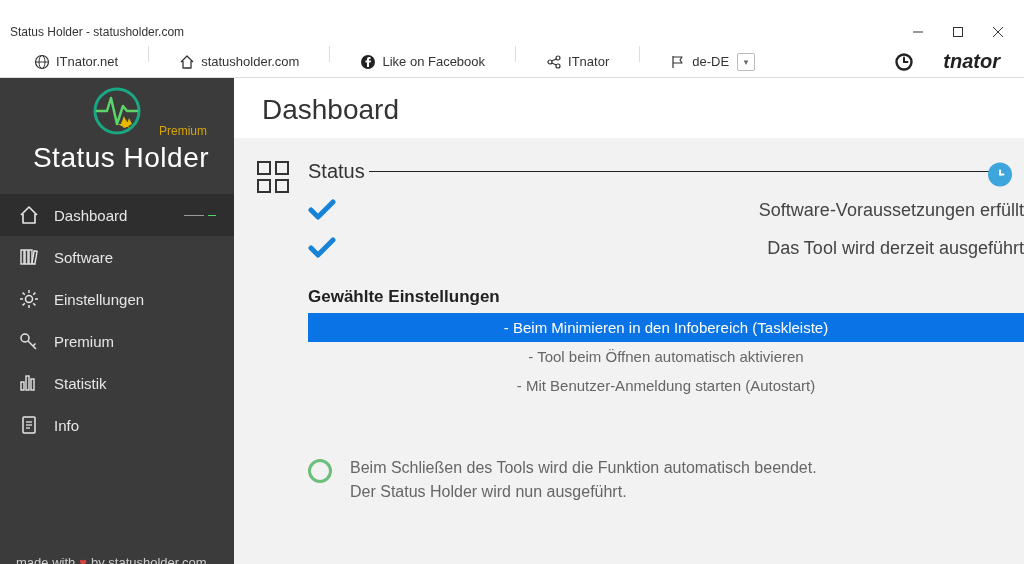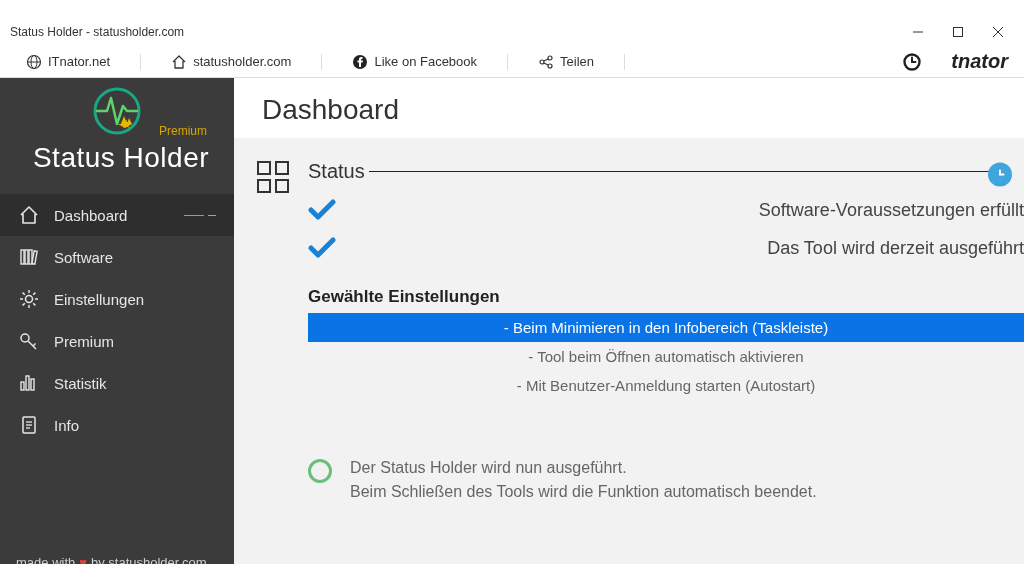--- a/index.html
+++ b/index.html
@@ -3,21 +3,21 @@
 <meta charset="utf-8">
 <style>
 * { margin: 0; padding: 0; box-sizing: border-box; font-family: "Segoe UI", Arial, sans-serif; }
 html, body { width: 1024px; height: 564px; overflow: hidden; background: #fff; }
 
 .titlebar { height: 28px; display: flex; align-items: center; padding: 0 6px; font-size: 12px; color: #333; margin-top: 18px; }
 .titlebar .title { flex: 1; padding-left: 4px; }
 .titlebar .win-btn { width: 40px; height: 28px; display: flex; align-items: center; justify-content: center; color: #333; font-size: 12px; }
 .titlebar .win-btn svg { width: 10px; height: 10px; }
 
-.toolbar { height: 32px; border-bottom: 1px solid #ddd; display: flex; align-items: center; padding: 0 12px; gap: 16px; font-size: 13px; color: #333; }
+.toolbar { height: 32px; border-bottom: 1px solid #ddd; display: flex; padding: 0 20px; gap: 16px; font-size: 13px; color: #333; }
 .toolbar .tb-item { display: flex; align-items: center; gap: 6px; padding: 0 14px; height: 100%; cursor: pointer; }
 .toolbar .sep { width: 1px; height: 16px; background: #ddd; }
 .toolbar .tb-icon { width: 16px; height: 16px; display: inline-flex; align-items: center; justify-content: center; }
 .toolbar .brand { margin-left: auto; font-weight: 700; font-size: 20px; color: #222; display: flex; align-items: center; gap: 2px; padding-right: 4px;}
 .toolbar .brand .clock { width: 18px; height: 18px; }
 .toolbar .lang-dd { width: 18px; height: 18px; border: 1px solid #bbb; border-radius: 2px; display:flex; align-items:center; justify-content:center; font-size:9px; color:#666; margin-left: 2px;}
 
 .body { display: flex; height: calc(564px - 28px - 32px); }
 
 .sidebar { width: 234px; background: #3b3b3b; color: #e6e6e6; display: flex; flex-direction: column; justify-content: flex-end; }
@@ -120,23 +120,32 @@
   <div class="tb-item">
     <span class="tb-icon">
         <svg viewBox="0 0 16 16">
           <circle cx="4" cy="8" r="2" fill="none" stroke="#333" stroke-width="1.2"></circle>
           <circle cx="12" cy="4" r="2" fill="none" stroke="#333" stroke-width="1.2"></circle>
           <circle cx="12" cy="12" r="2" fill="none" stroke="#333" stroke-width="1.2"></circle>
           <line x1="5.7" y1="7" x2="10.3" y2="5" stroke="#333" stroke-width="1.2"></line>
           <line x1="5.7" y1="9" x2="10.3" y2="11" stroke="#333" stroke-width="1.2"></line>
         </svg>
       </span>
-    <span>Teilen</span>
+    <span>ITnator</span>
   </div>
   <div class="sep"></div>
+  <div class="tb-item">
+    <span class="tb-icon">
+        <svg viewBox="0 0 16 16">
+          <path d="M3 2 V14 M3 3 H12 L10 6 L12 9 H3" fill="none" stroke="#333" stroke-width="1.2" stroke-linejoin="round"></path>
+        </svg>
+      </span>
+    <span>de-DE</span>
+    <span class="lang-dd">▾</span>
+  </div>
   <div class="brand">
     <span class="clock">
         <svg viewBox="0 0 18 18">
           <circle cx="9" cy="9" r="7.5" fill="none" stroke="#222" stroke-width="2.4"></circle>
           <line x1="9" y1="9" x2="9" y2="4.5" stroke="#222" stroke-width="2" stroke-linecap="round"></line>
           <line x1="9" y1="9" x2="12.5" y2="9" stroke="#222" stroke-width="2" stroke-linecap="round"></line>
         </svg>
       </span>
     <span style="font-style:italic;margin-left:28px;">tnator</span>
   </div>
@@ -283,21 +292,21 @@
           <div class="settings-title">Gewählte Einstellungen</div>
           <div class="settings-list">
             <div class="row sel">- Beim Minimieren in den Infobereich (Taskleiste)</div>
             <div class="row">- Tool beim Öffnen automatisch aktivieren</div>
             <div class="row">- Mit Benutzer-Anmeldung starten (Autostart)</div>
           </div>
 
           <div class="running-block">
             <div class="ring"></div>
             <div class="running-text">
+              <div>Beim Schließen des Tools wird die Funktion automatisch beendet.</div>
               <div>Der Status Holder wird nun ausgeführt.</div>
-              <div>Beim Schließen des Tools wird die Funktion automatisch beendet.</div>
             </div>
           </div>
         </div>
       </div>
     </div>
   </div>
 </div>
 
 </body></html>

